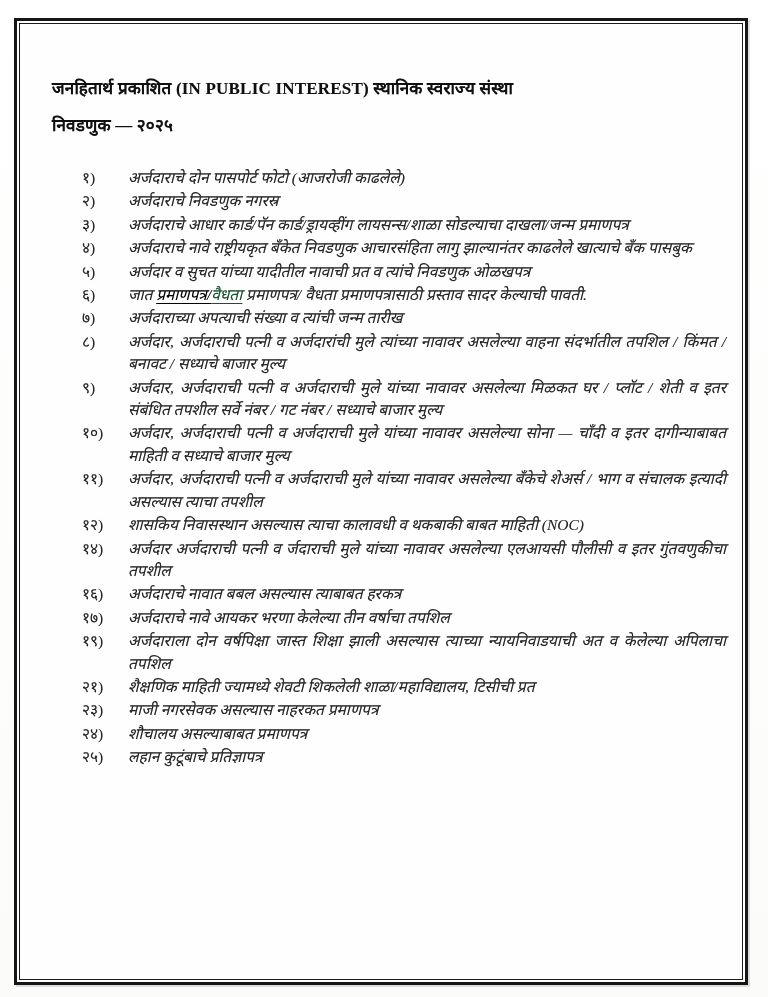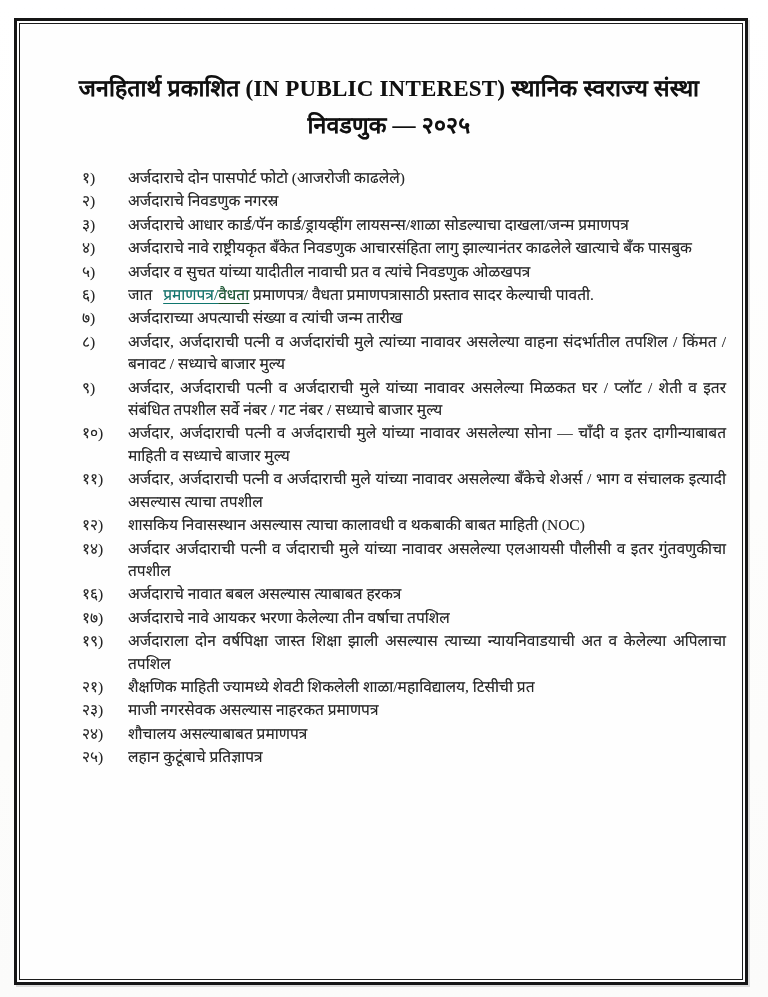--- a/index.html
+++ b/index.html
@@ -39,24 +39,24 @@
     box-sizing: border-box;
     overflow: hidden;
   }
   .content {
     position: absolute;
     left: 0; top: 0; right: 0; bottom: 0;
     padding: 46px 16px 0 62px;
     box-sizing: border-box;
   }
   .title-block {
-    text-align: center;
+    text-align: left;
     font-weight: bold;
     color: #101010;
-    font-size: 23px;
+    font-size: 17px;
     line-height: 37px;
     margin: 0 0 5px -30px; 
     letter-spacing: 0.2px;
     text-shadow: 0 0 0.5px rgba(0,0,0,0.35);
   }
   .doc-list {
     margin-top: 23px;
   }
   .item {
     display: flex;
@@ -67,26 +67,26 @@
     color: #262626;
     text-shadow: 0 0 0.4px rgba(0,0,0,0.28);
   }
   .item .num {
     flex: 0 0 46px;
     white-space: nowrap;
   }
   .item .txt {
     flex: 1 1 auto;
     text-align: justify;
+    font-style: italic;
   }
   .seg-underline {
     text-decoration: underline;
     text-underline-offset: 3px;
-    color: #0f766e;
-    margin-left: 7px;
+    color: #000000;
   }
   .seg-link {
     text-decoration: underline;
     text-underline-offset: 3px;
     color: #14532d;
   }
 </style>
 </head>
 <body>
 

